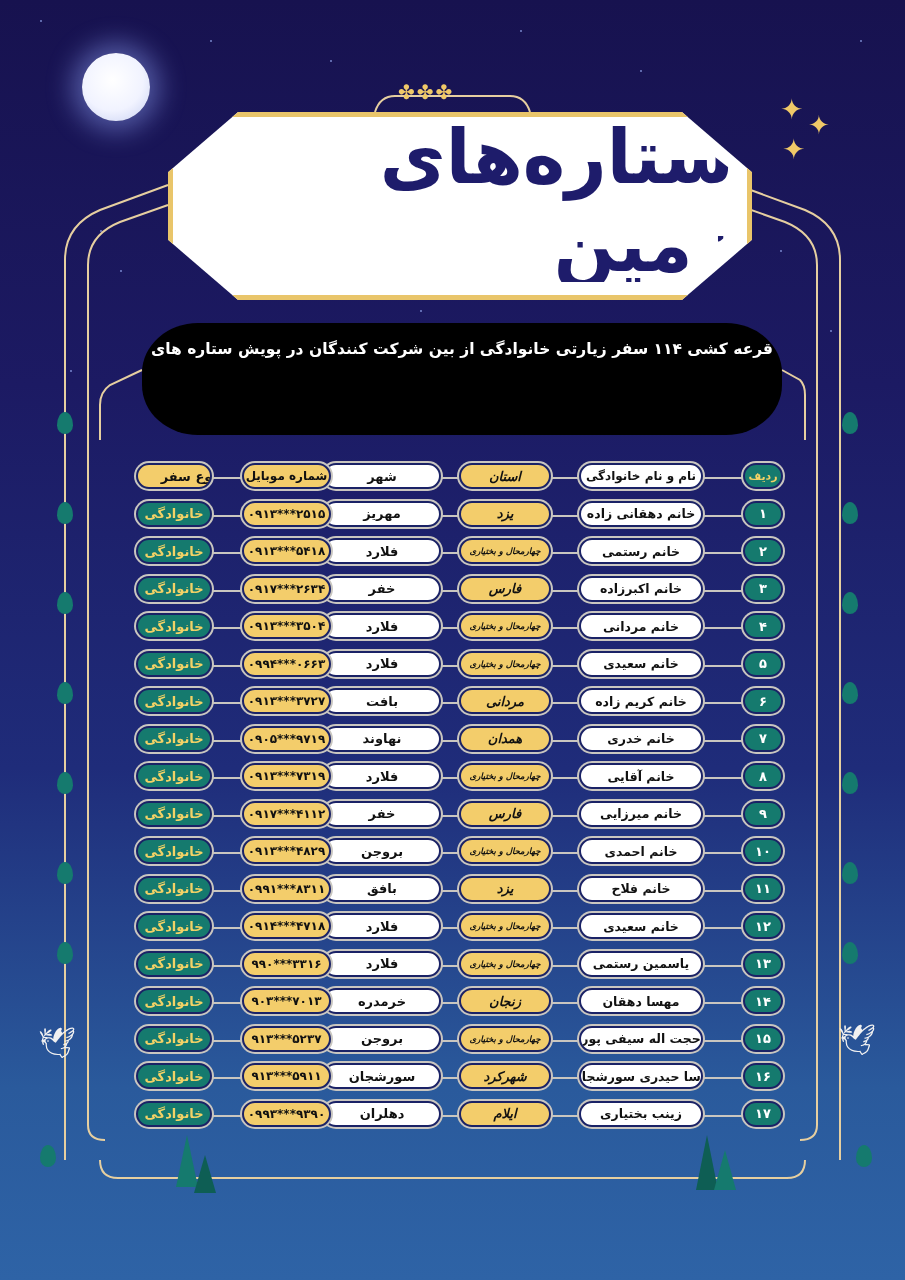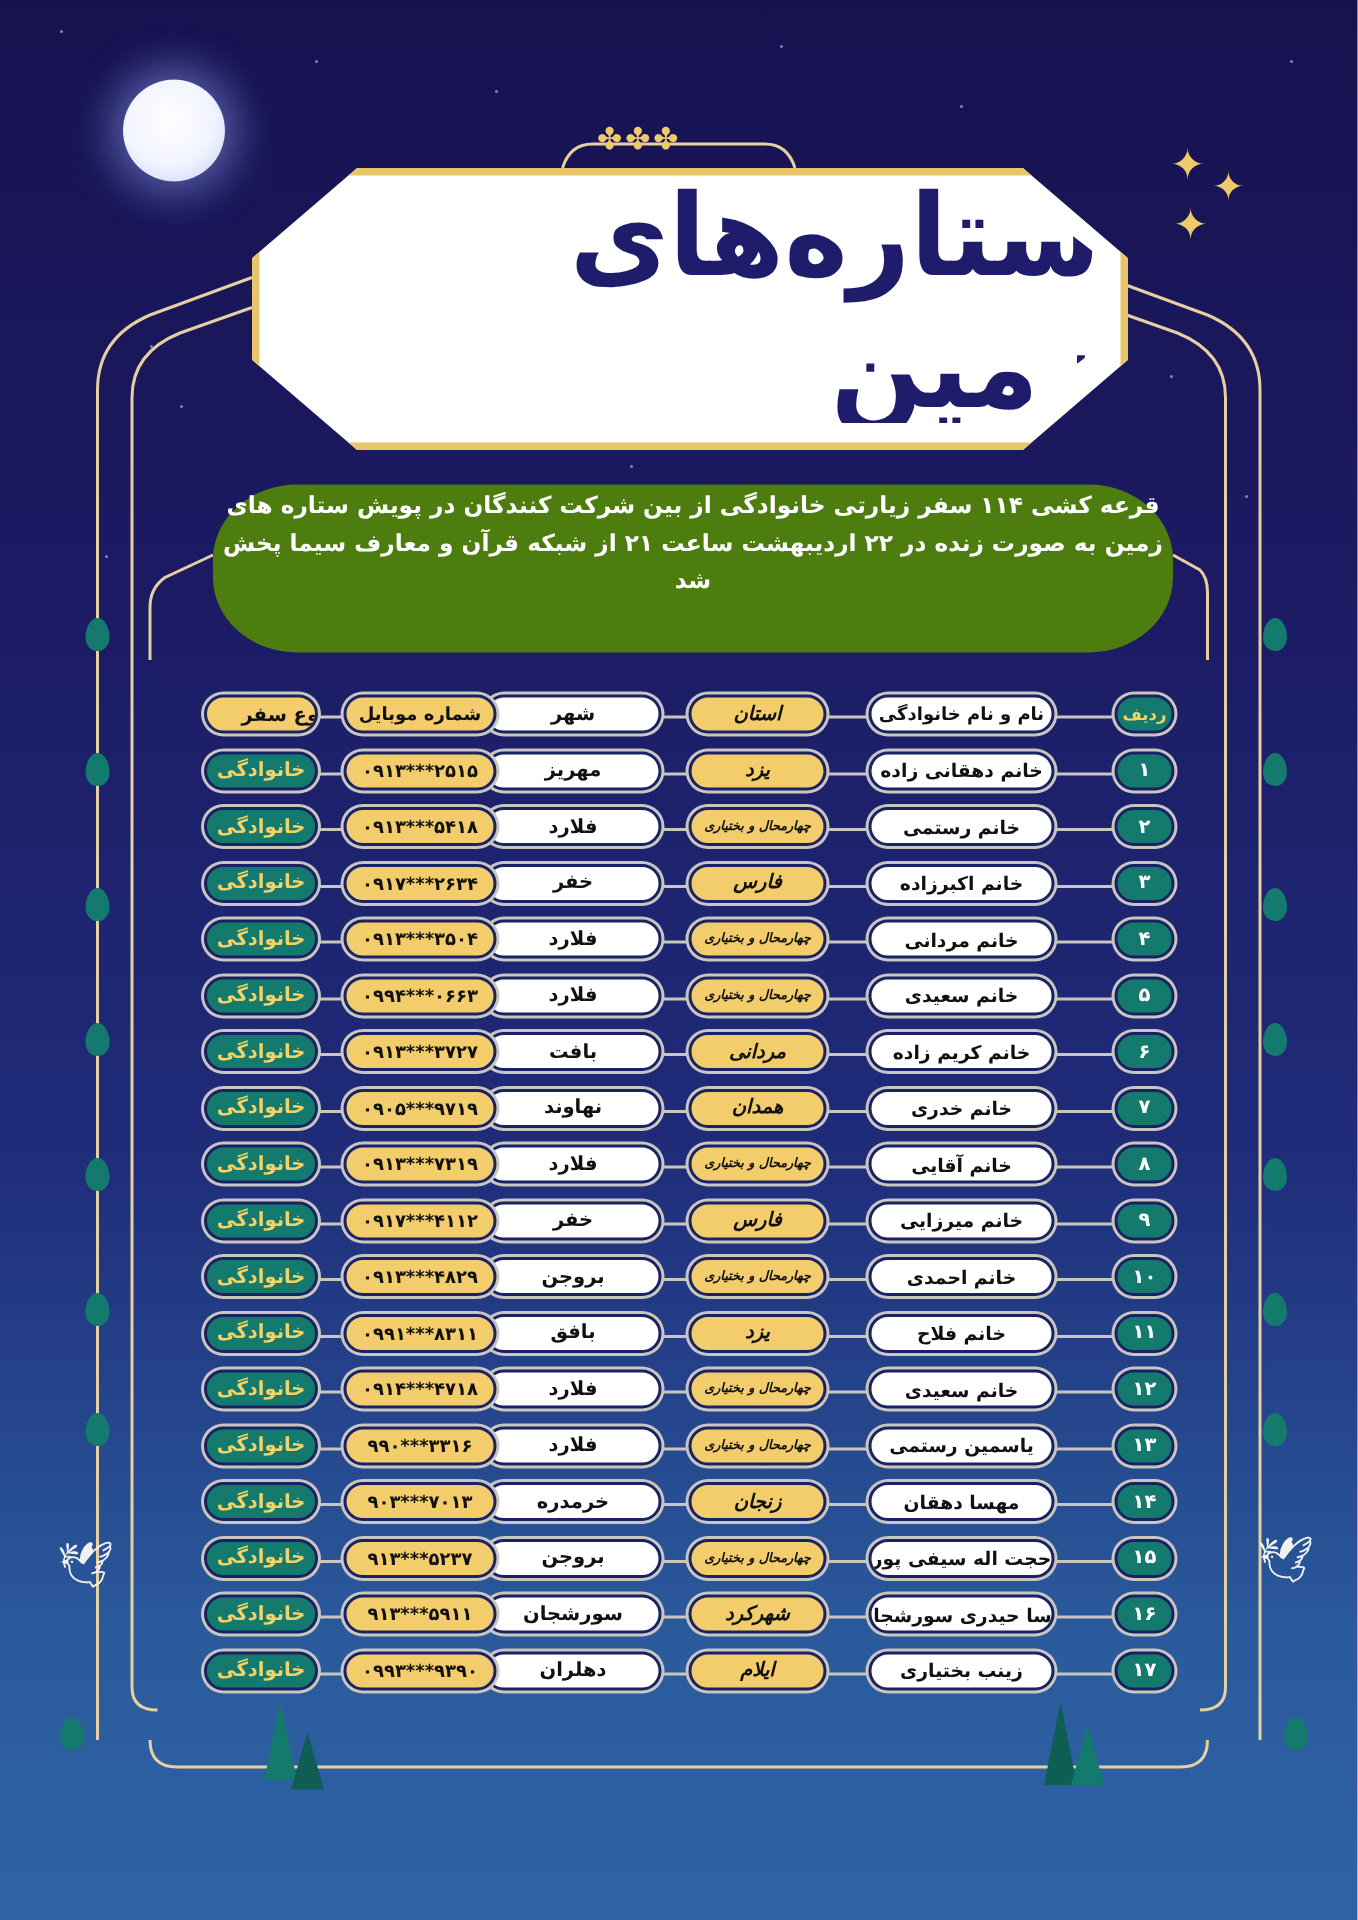--- a/index.html
+++ b/index.html
@@ -27,39 +27,39 @@
     clip-path: polygon(12% 0, 88% 0, 100% 32%, 100% 68%, 88% 100%, 12% 100%, 0 68%, 0 32%);
     display:flex; align-items:center; justify-content:center;
   }
   .title-text {
     font-family:"DejaVu Sans", sans-serif; font-weight:900; font-size:72px; color:#1e1c6b;
     letter-spacing:-2px; direction:rtl; transform:scaleY(1.05);
   }
   .ornament { position:absolute; left:398px; top:80px; color:#f0c968; font-size:20px; letter-spacing:2px; }
   .intro {
     position:absolute; left:142px; top:323px; width:640px; height:112px;
-    background:#4d7c0f; border-radius:56px 56px 56px 56px / 50px 50px 50px 50px;
+    background:#000000; border-radius:56px 56px 56px 56px / 50px 50px 50px 50px;
     color:#fff; direction:rtl; text-align:center; font-weight:bold; font-size:15.5px;
-    line-height:25px; padding-top:2px; box-sizing:border-box;
+    line-height:25px; padding-top:14px; box-sizing:border-box;
   }
   .intro p { margin:0; }
   .table { position:absolute; left:133px; top:459px; width:654px; direction:rtl; }
   .row { position:relative; height:37.5px; }
   .row .link { position:absolute; top:18px; left:60px; right:30px; height:2px; background:#c9c6c0; }
   .cell {
     position:absolute; top:4px; height:26px; border-radius:14px; box-sizing:border-box;
     display:flex; align-items:center; justify-content:center; font-weight:bold; font-size:13px;
     border:2px solid #1a2266; box-shadow: 0 0 0 2px #c9c6c0; white-space:nowrap; overflow:hidden;
   }
   .c-idx { right:4px; width:40px; background:#157a6e; color:#fff; }
   .c-name { right:84px; width:124px; background:#fff; color:#111; font-size:12.5px; }
   .c-prov { right:236px; width:92px; background:#f3cd6b; color:#111;font-style:italic; }
   .c-prov.small { font-size:8.5px; }
   .c-city { right:346px; width:118px; background:#fff; color:#111; }
-  .c-phone { right:456px; width:102px; background:#f3cd6b; color:#111; font-size:12px; direction:ltr; }
+  .c-phone { right:456px; width:89px; background:#f3cd6b; color:#111; font-size:12px; direction:ltr; }
   .c-type { right:575px; width:76px; background:#157a6e; color:#f3d266; }
   .header .c-idx { background:#157a6e; color:#f3d266; font-size:11px;margin-left:20px; }
   .header .c-type { background:#f3cd6b; color:#111;padding-left:30px; }
   .header .c-name { font-size:12px; }
   .tree { position:absolute; width:0; height:0; border-left:11px solid transparent; border-right:11px solid transparent; }
   .drop { position:absolute; width:16px; height:22px; background:#157a6e; border-radius:50% 50% 50% 50% / 60% 60% 40% 40%; }
   .bird { position:absolute; font-size:30px; color:#f1f1f1; }
 </style>
 </head>
 <body>
@@ -123,21 +123,20 @@
 <div class="tree" style="left:714px;top:1150px;border-bottom:40px solid #157a6e"></div>
 
 <div class="ornament">✤✤✤</div>
 <div class="title-box"></div>
 <div class="title-inner">
   <div class="title-text">ستاره‌های زمین</div>
 </div>
 
 <div class="intro">
   <p>قرعه کشی ۱۱۴ سفر زیارتی خانوادگی از بین شرکت کنندگان در پویش ستاره های</p>
-  <p>زمین به صورت زنده در ۲۲ اردیبهشت ساعت ۲۱ از شبکه قرآن و معارف سیما پخش شد</p>
 </div>
 
 <div class="table">
   <div class="row header">
     <div class="link"></div>
     <div class="cell c-idx">ردیف</div>
     <div class="cell c-name">نام و نام خانوادگی</div>
     <div class="cell c-prov">استان</div>
     <div class="cell c-city">شهر</div>
     <div class="cell c-phone">شماره موبایل</div>

